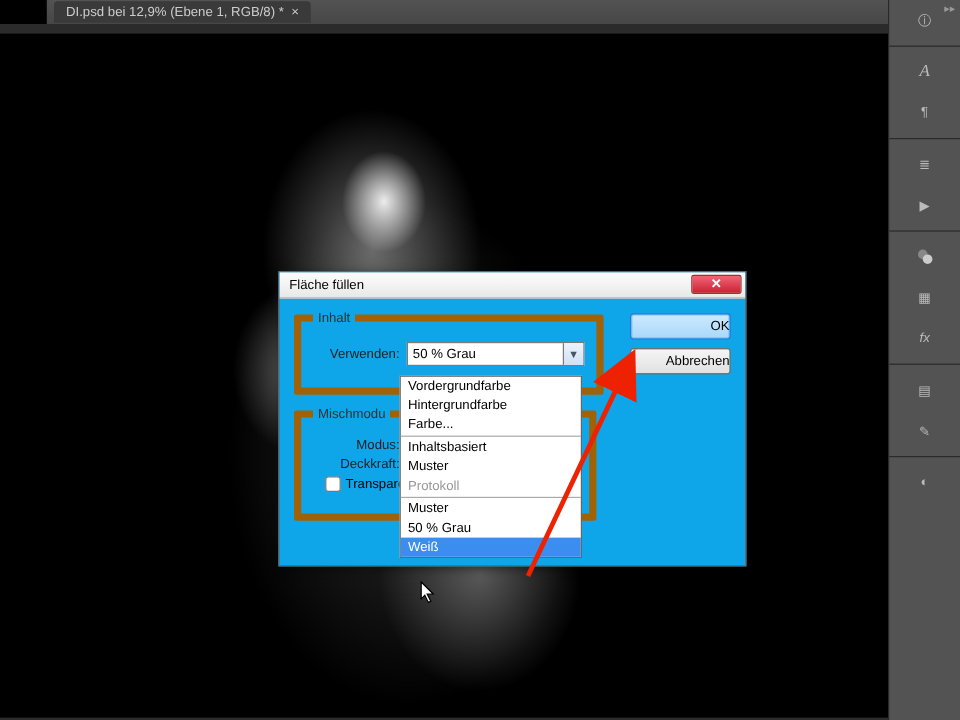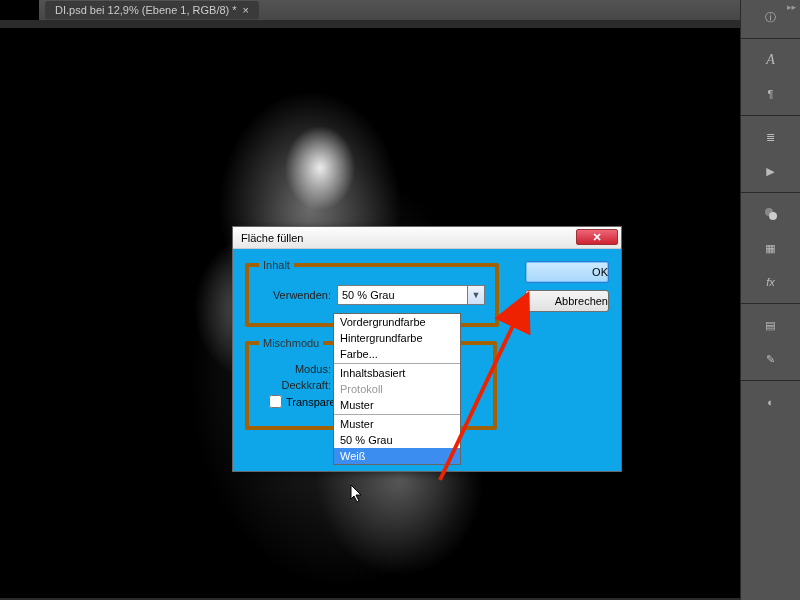--- a/index.html
+++ b/index.html
@@ -28,29 +28,29 @@
   .right-strip .cluster { padding: 8px 0; display: flex; flex-direction: column; align-items: center; gap: 16px; }
   .ricon { width: 18px; height: 18px; color: #bbb; display: flex; align-items: center; justify-content: center; }
   .double-arrow { position: absolute; top: 2px; right: 4px; color: #999; font-size: 9px; }
   
   .dialog { position: absolute; left: 232px; top: 226px; width: 390px; background: #0ea5e9; border: 1px solid #666; box-shadow: 2px 2px 8px rgba(0,0,0,0.5); }
   .titlebar { height: 22px; background: linear-gradient(#fdfdfd, #e8e8e8); display: flex; align-items: center; padding-left: 8px; border-bottom: 1px solid #ccc; position: relative; }
   .titlebar .close { position: absolute; right: 3px; top: 2px; width: 42px; height: 16px; background: linear-gradient(#e67,#c23); color: #fff; text-align: center; border: 1px solid #933; border-radius: 2px; font-weight: bold; line-height: 14px; }
   
   .body { padding: 10px 12px 16px 12px; position: relative; min-height: 222px; }
   
-  fieldset { border: 4px solid #a16207; border-radius: 2px; padding: 10px 10px 14px 10px; margin-bottom: 10px; width: 252px; }
+  fieldset { border: 6px solid #a16207; border-radius: 2px; padding: 10px 10px 14px 10px; margin-bottom: 10px; width: 252px; }
   legend { padding: 0 4px; color: #333; }
   .row { display: flex; align-items: center; margin: 4px 0; }
   .lbl { width: 78px; text-align: right; padding-right: 6px; color: #222; }
   
   .selectbox { position: relative; width: 148px; height: 20px; background: #fff; border: 1px solid #7a7a7a; display: flex; align-items: center; padding: 0 4px; }
   .selectbox .arrow { position: absolute; right: 0; top: 0; width: 17px; height: 18px; background: linear-gradient(#eef3fb,#cfe0f7); border-left: 1px solid #7a7a7a; display: flex; align-items: center; justify-content: center; color: #456; font-size: 9px; }
   
-  .dropdown { position: absolute; left: 100px; top: 64px; width: 128px; background: #fff; border: 1px solid #666; z-index: 10; }
+  .dropdown { position: absolute; left: 100px; top: 64px; width: 152px; background: #fff; border: 1px solid #666; z-index: 10; }
   .dropdown .opt { padding: 2px 6px; color: #000; }
   .dropdown .opt.selected { background: #3b8df0; color: #fff; }
   .dropdown hr { border: none; border-top: 1px solid #aaa; margin: 1px 0; }
   
   .btns { position: absolute; right: 12px; top: 12px; display: flex; flex-direction: column; gap: 7px; }
   .btn { width: 84px; height: 22px; border: 1px solid #707070; background: linear-gradient(#f5f5f5,#e1e1e1); border-radius: 3px; text-align: right; line-height: 20px; cursor: pointer; }
   .btn.primary { background: linear-gradient(#cdeaff,#a9d8fb); border: 1px solid #2b7bd1; box-shadow: 0 0 0 1px #7bc1ff inset; }
   
   .chk { display: flex; align-items: center; gap: 4px; }
   .chk input { width: 13px; height: 13px; }
@@ -142,22 +142,22 @@
         <span>Transparen</span>
       </div>
     </fieldset>
 
     <div class="dropdown">
       <div class="opt">Vordergrundfarbe</div>
       <div class="opt">Hintergrundfarbe</div>
       <div class="opt">Farbe...</div>
       <hr>
       <div class="opt">Inhaltsbasiert</div>
+      <div class="opt">Muster</div>
       <div class="opt" style="color:#999">Protokoll</div>
-      <div class="opt">Muster</div>
       <hr>
       <div class="opt">Muster</div>
       <div class="opt">50 % Grau</div>
       <div class="opt selected">Weiß</div>
     </div>
 
     <div class="btns">
       <div class="btn primary">OK</div>
       <div class="btn">Abbrechen</div>
     </div>

